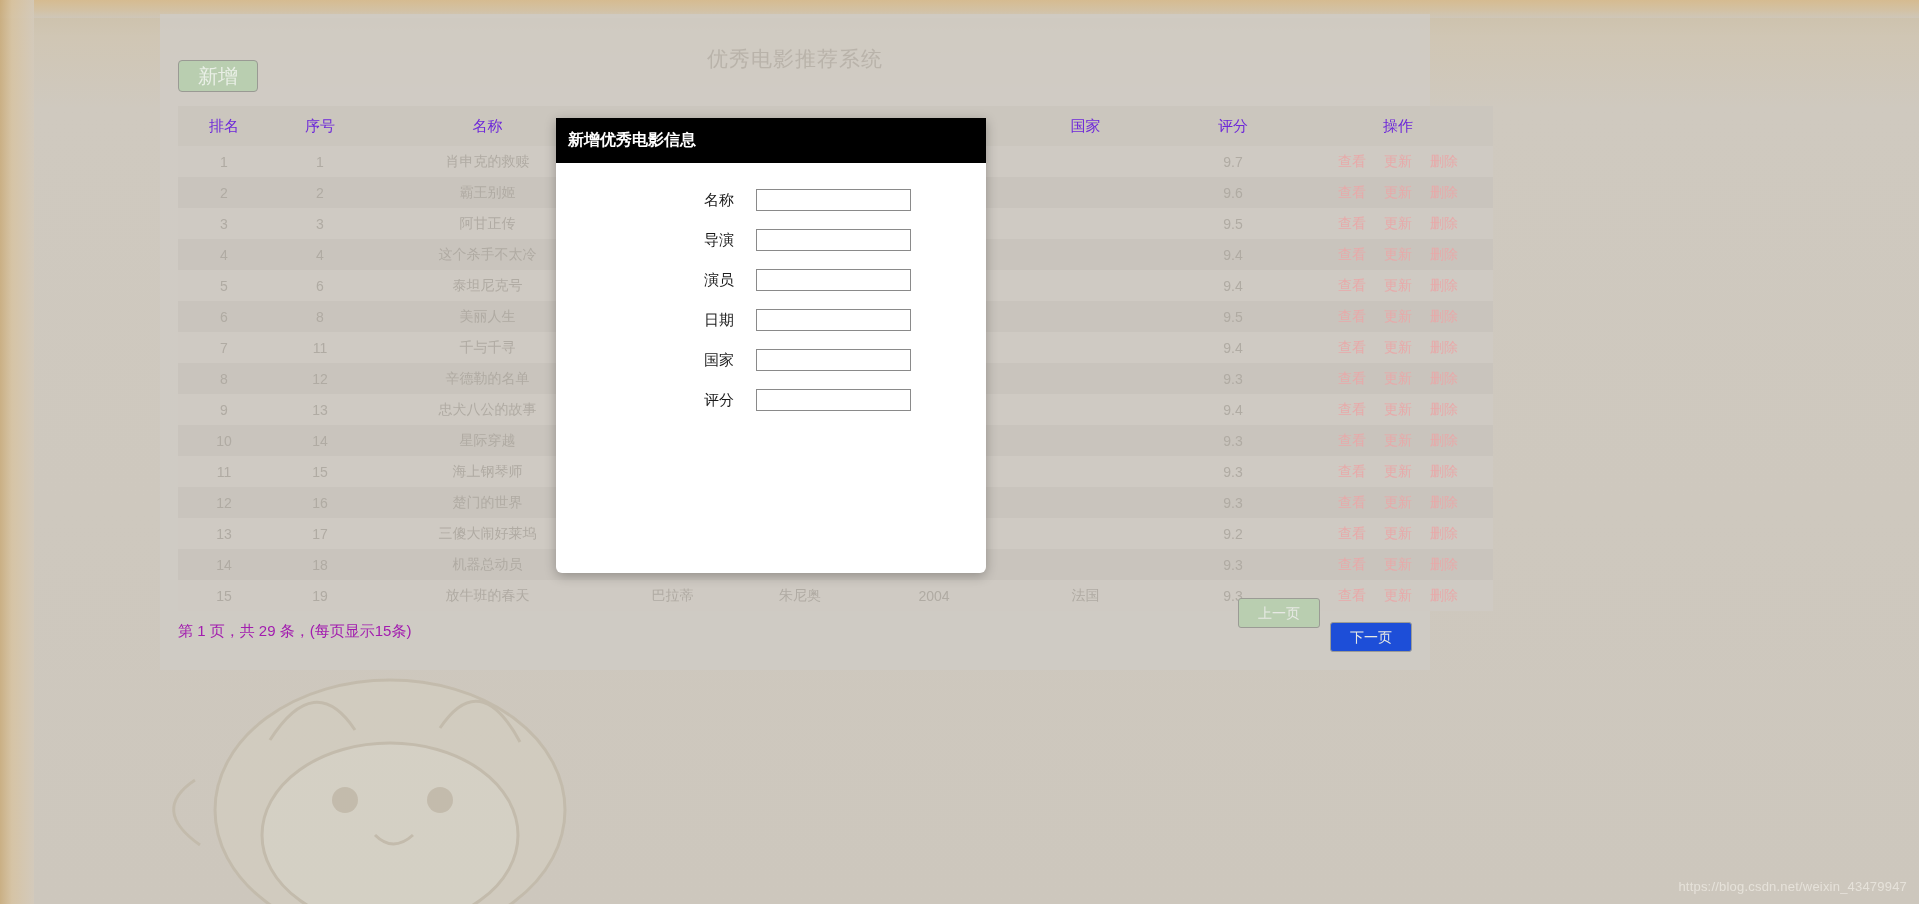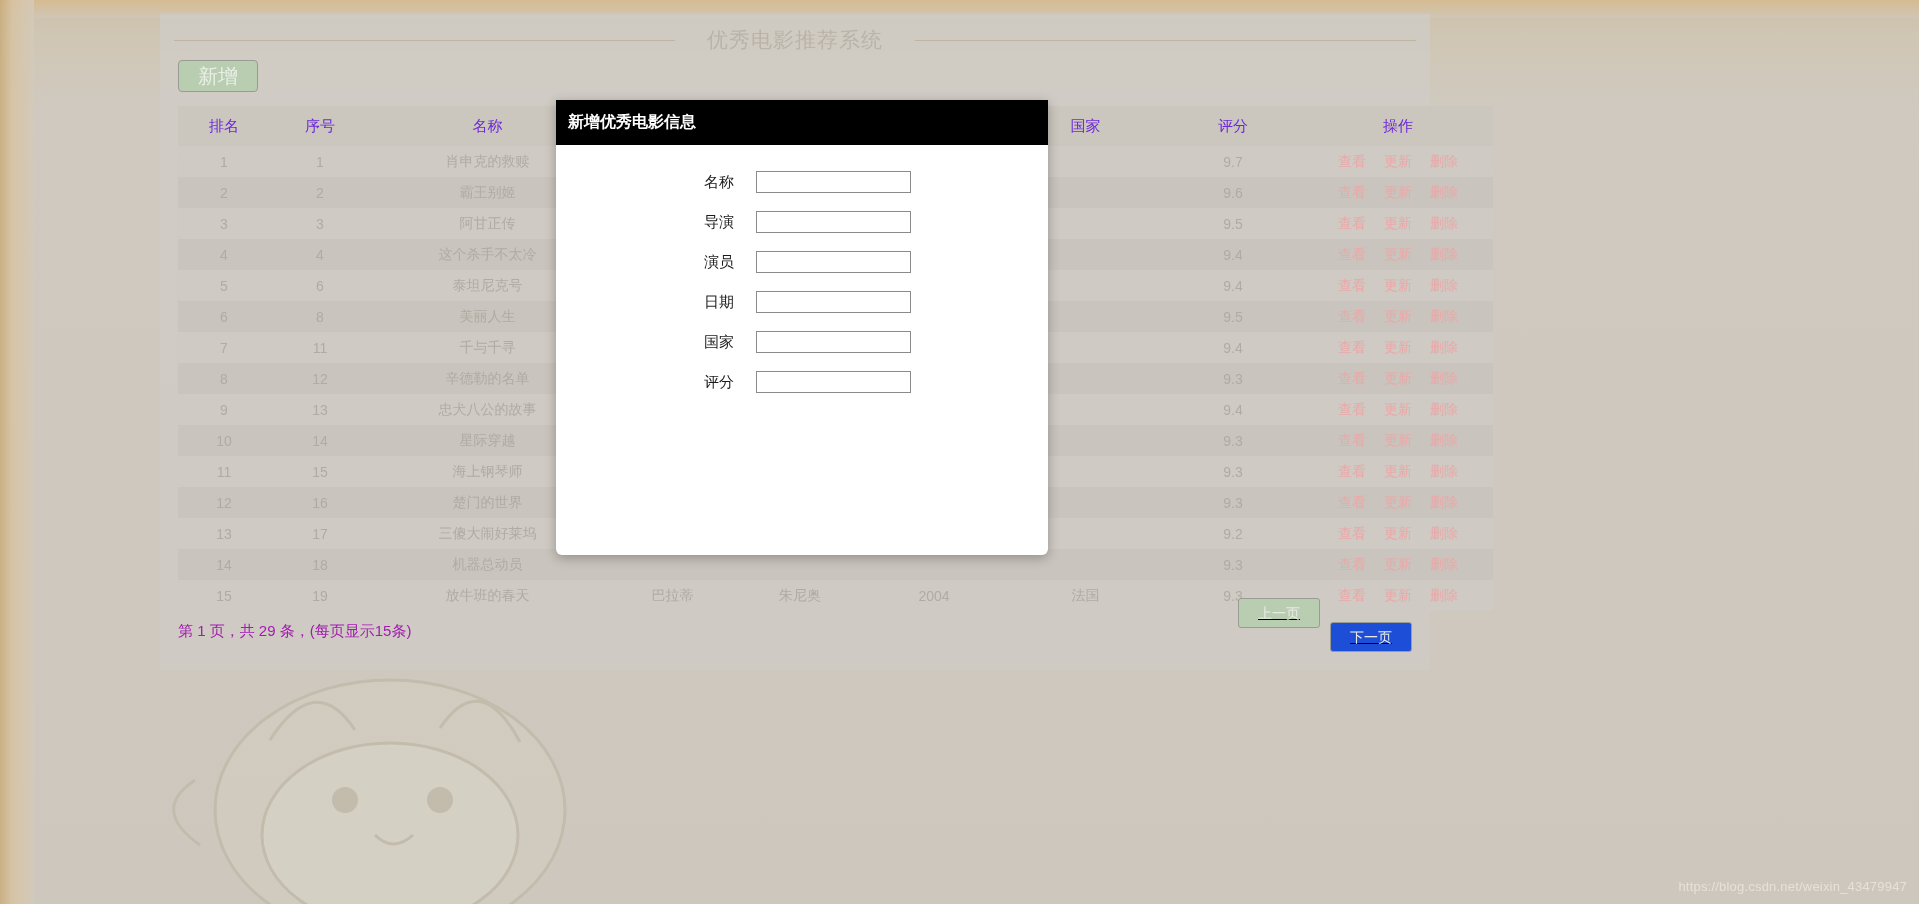--- a/index.html
+++ b/index.html
@@ -46,20 +46,21 @@
     width: 1270px; height: 656px;
     background: rgba(208,204,198,0.80);
   }
   .page-inner { position: relative; width: 100%; height: 100%; }
 
   
   .head-row {
     position: absolute; left: 0; top: 12px; width: 100%;
     display: flex; align-items: center; gap: 18px;
     padding: 0 14px;
+    flex-direction: column;
   }
   .rule { flex: 1 1 auto; height: 1px; background: #b9ab96; opacity: .75; }
   .app-title {
     color: #b9b3aa; font-size: 21px; letter-spacing: 1px;
     white-space: nowrap; padding: 0 14px;
   }
 
   .add-btn {
     position: absolute; left: 18px; top: 46px;
     width: 80px; height: 32px;
@@ -91,32 +92,32 @@
   .col-country{ width: 155px; }
   .col-score  { width: 140px; }
   .col-ops    { width: 190px; }
 
   
   .foot {
     position: absolute; left: 18px; right: 18px; bottom: 18px;
     display: flex; align-items: center; justify-content: space-between;
   }
   .foot-info { font-size: 15px; color: #a21caf; margin-top: 12px; }
-  .pager { display: flex; gap: 10px; text-decoration: underline; }
+  .pager { display: flex; gap: 10px; }
   .pg-btn {
     width: 82px; height: 30px; border: 1px solid #9b9b95; border-radius: 3px;
     font-size: 14px; color: #e7e9e4; cursor: pointer; line-height: 1;
   }
   .pg-prev { background: #b9ceb0; }
   .pg-next { background: #1d4ed8; margin-top: 24px; }
 
   
   .modal {
-    position: absolute; left: 556px; top: 100px;
-    width: 492px; height: 455px;
+    position: absolute; left: 556px; top: 118px;
+    width: 430px; height: 455px;
     background: #ffffff;
     border-radius: 0 0 6px 6px;
     box-shadow: 0 3px 12px rgba(0,0,0,.28);
     overflow: hidden;
   }
   .modal-head {
     height: 45px; background: #000000; color: #ffffff;
     display: flex; align-items: center; padding-left: 12px;
     font-size: 16px; font-weight: bold;
   }

